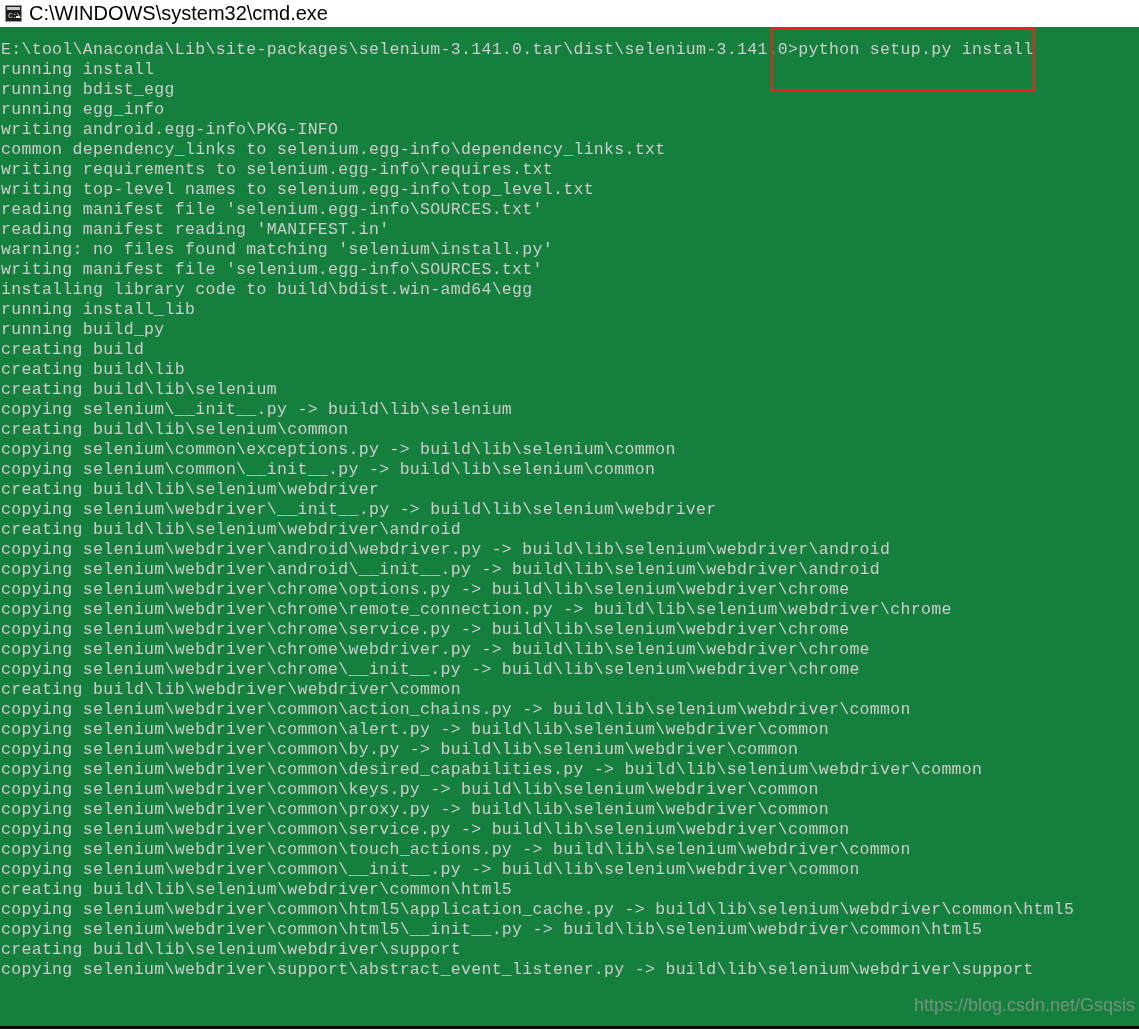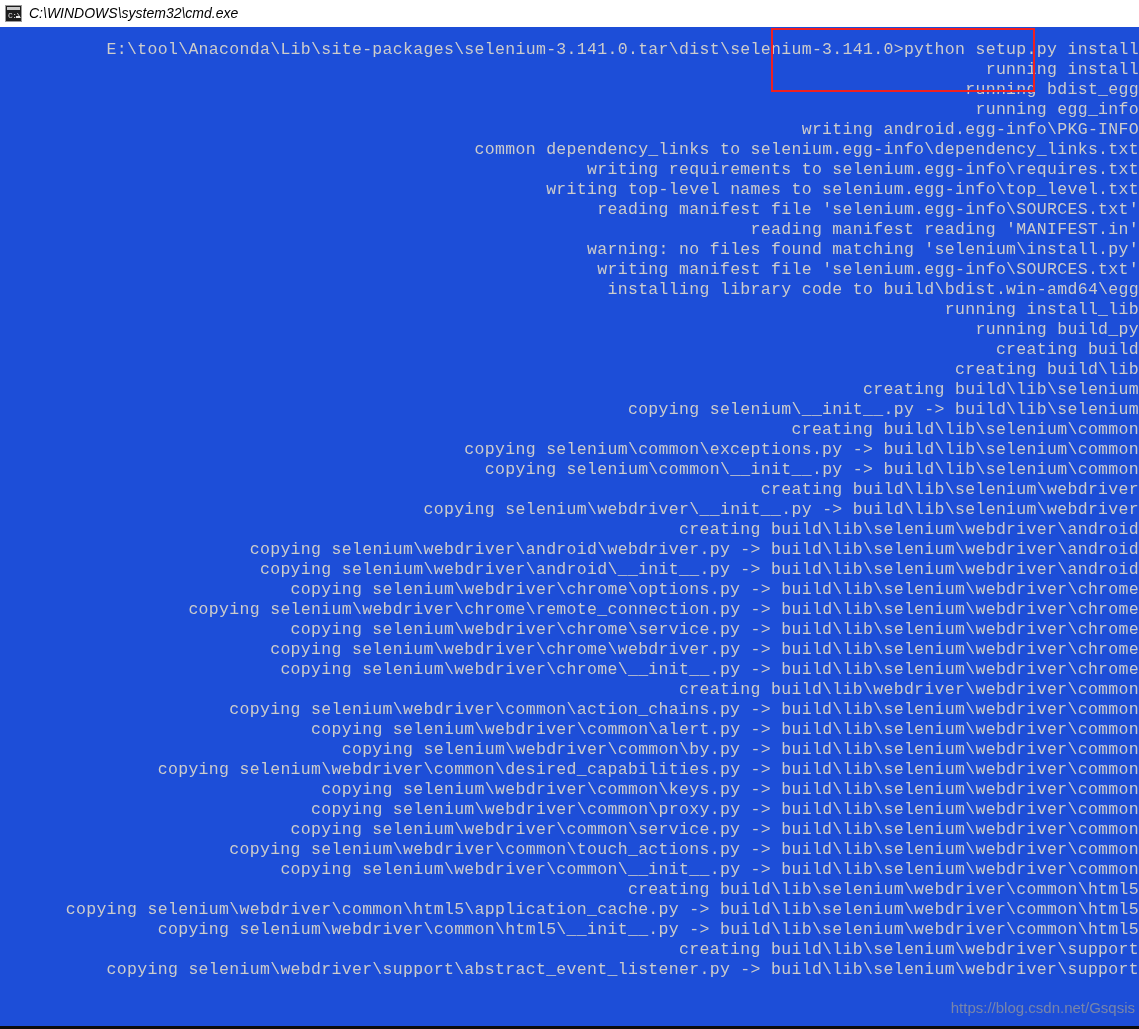--- a/index.html
+++ b/index.html
@@ -68,39 +68,37 @@
   #cmd-icon .icon-cursor {
     position: absolute;
     left: 10px;
     top: 10px;
     width: 4px;
     height: 2px;
     background: #e8e8e8;
   }
   #title-text {
     font-family: "Liberation Sans", sans-serif;
-    font-size: 14px;
+    font-size: 20px;
     color: #000000;
     white-space: nowrap;
     line-height: 17px;
-    font-style: italic;
   }
 
   
   #console-output {
     position: absolute;
     left: 0;
     top: 27px;
     width: 1139px;
     height: 1002px;
     padding: 13px 0 0 1px;
     box-sizing: border-box;
-    background: #1d4ed8;
+    background: #15803d;
     z-index: 1;
-    text-align: right;
   }
   .console-line {
     display: block;
     font-family: "Liberation Mono", "DejaVu Sans Mono", monospace;
     font-size: 16.5px;
     line-height: 20px;
     height: 20px;
     color: #cccccc;
     white-space: pre;
     letter-spacing: 0.32px;
@@ -118,21 +116,21 @@
     z-index: 4;
     pointer-events: none;
   }
 
   
   #watermark {
     position: absolute;
     right: 4px;
     bottom: 13px;
     font-family: "Liberation Sans", sans-serif;
-    font-size: 15px;
+    font-size: 18px;
     color: #9a9a9a;
     opacity: 0.72;
     white-space: nowrap;
     z-index: 3;
     pointer-events: none;
   }
 
   
   #window-bottom-edge {
     position: absolute;

